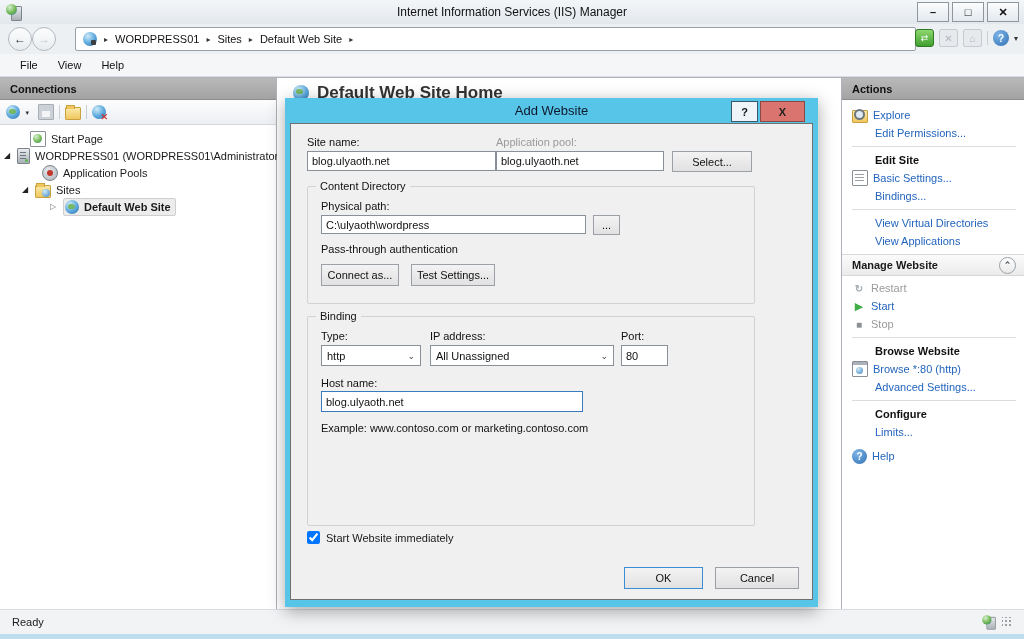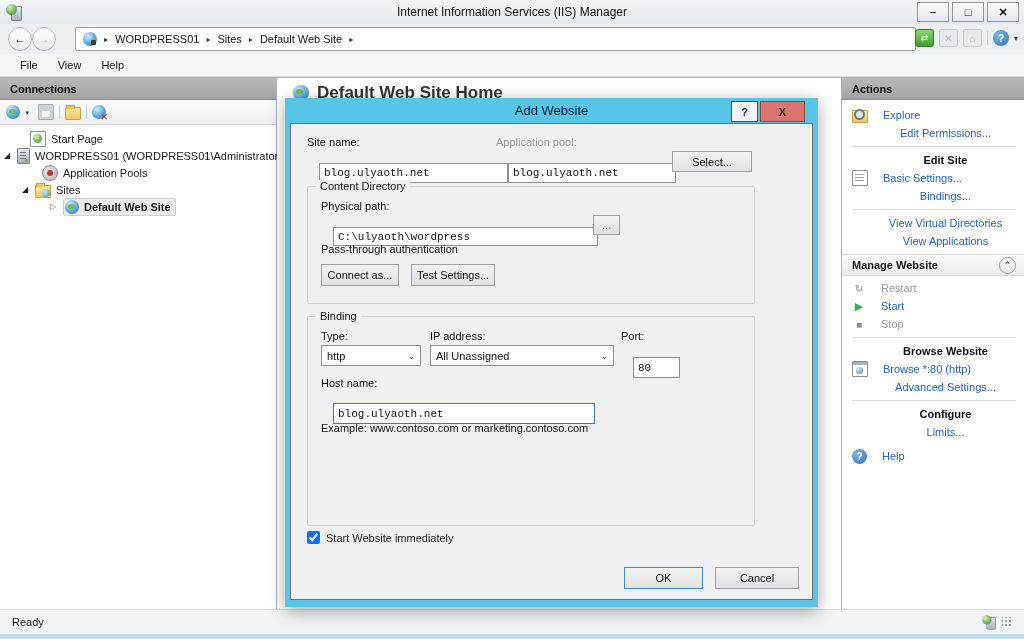--- a/index.html
+++ b/index.html
@@ -63,22 +63,22 @@
   .sel-wrap{display:flex;align-items:center;gap:5px;background:#ececec;border:1px solid #cfcfcf;
     border-radius:2px;padding:0 4px 0 1px;height:16px;font-weight:bold;}
 
   .center-panel{position:absolute;top:77px;left:277px;width:564px;bottom:29px;background:#fff;border-top:1px solid #aeb3b9;}
   .page-head{display:flex;align-items:center;gap:8px;padding:5px 0 0 16px;}
   .page-title{font-size:17px;font-weight:bold;color:#333;}
 
   .right-panel{position:absolute;top:77px;left:841px;right:0;bottom:29px;background:#fff;
     border-left:1px solid #aeb3b9;border-top:1px solid #aeb3b9;}
   .actions-body{padding:6px 8px 0 10px;}
-  .action-row{display:flex;align-items:center;gap:15px;height:18px;white-space:nowrap;}
-  .no-icon{padding-left:23px;justify-content:center;}
+  .action-row{display:flex;align-items:center;gap:5px;height:18px;white-space:nowrap;}
+  .no-icon{padding-left:23px;}
   .link{color:#2465bd;}
   .link-disabled{color:#9a9a9a;}
   .bold-label{font-weight:bold;color:#111;}
   .a-sep{border-top:1px solid #dcdcdc;margin:4px 0;}
   .manage-header{display:flex;align-items:center;height:20px;background:linear-gradient(#fbfbfb,#ebebeb);
     border-top:1px solid #d8d8d8;border-bottom:1px solid #d8d8d8;font-weight:bold;
     margin:4px -8px 3px -10px;padding:0 8px 0 10px;}
   .chevron-btn{margin-left:auto;width:15px;height:15px;border-radius:50%;border:1px solid #9aa0a6;
     background:linear-gradient(#fefefe,#e9e9e9);display:flex;align-items:center;justify-content:center;
     font-size:9px;color:#555;}
@@ -143,21 +143,21 @@
     box-shadow:0 4px 16px rgba(0,0,0,.35);z-index:5;}
   .dlg-title{height:25px;display:flex;align-items:center;justify-content:center;font-size:13px;color:#0f172a;}
   .dlg-help{position:absolute;top:3px;right:60px;width:25px;height:19px;background:#eef4f7;
     border:1px solid #37576b;display:flex;align-items:center;justify-content:center;font-weight:bold;color:#111;}
   .dlg-close{position:absolute;top:3px;right:13px;width:43px;height:19px;background:#d9756e;
     border:1px solid #8e4640;display:flex;align-items:center;justify-content:center;font-weight:bold;color:#222;}
   .dlg-client{position:absolute;left:5px;top:25px;right:5px;bottom:7px;background:#f0f0f0;border:1px solid #707070;}
   .lbl{position:absolute;white-space:nowrap;color:#111;}
   .lbl-dis{color:#9a9a9a;}
   .tb{position:absolute;background:#fff;border:1px solid #8a9097;font-size:11px;padding:0 4px;
-    font-family:Liberation Mono, monospace;box-sizing:border-box;color:#111;margin:12px;}
+    font-family:Liberation Sans, sans-serif;box-sizing:border-box;color:#111;margin:0;}
   .tb-focus{border:1px solid #3a7bbf;}
   .btn{position:absolute;background:linear-gradient(#f3f3f3,#e1e1e1);border:1px solid #9aa0a6;
     font-size:11px;box-sizing:border-box;display:flex;align-items:center;justify-content:center;
     font-family:"Liberation Sans",sans-serif;color:#111;}
   .btn-default{border:1px solid #3b8ed6;}
   .fs{position:absolute;border:1px solid #d2d2d2;border-radius:2px;}
   .fs-legend{position:absolute;top:-7px;left:8px;background:#f0f0f0;padding:0 4px;white-space:nowrap;color:#111;}
   .dd{position:absolute;background:#fff;border:1px solid #8a9097;display:flex;align-items:center;
     padding:0 5px;box-sizing:border-box;color:#111;}
   .dd-arrow{margin-left:auto;font-size:9px;color:#444;}

